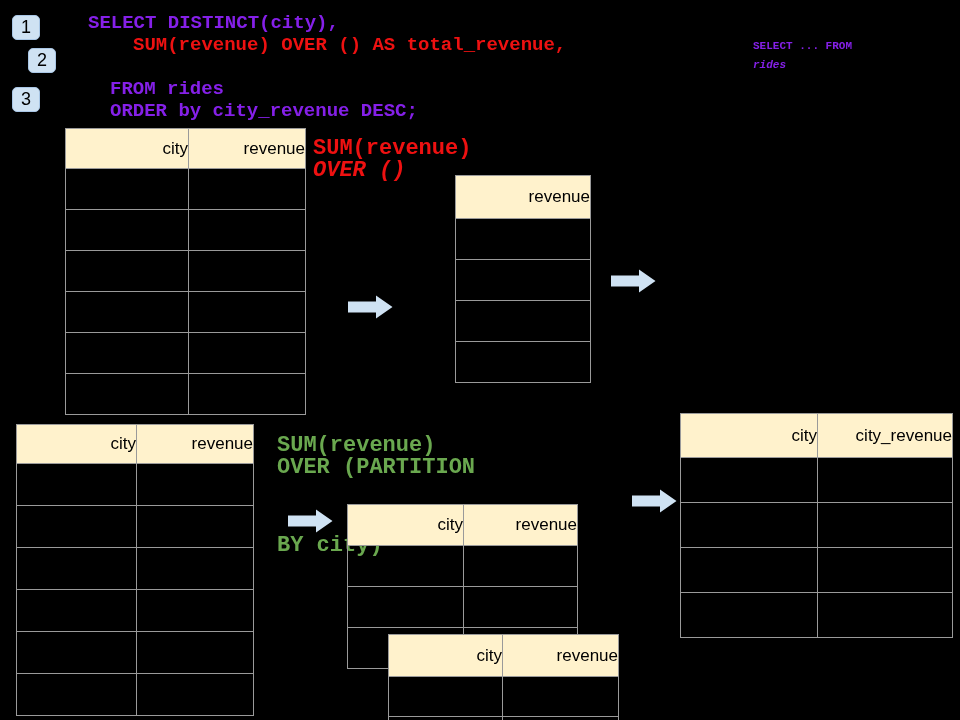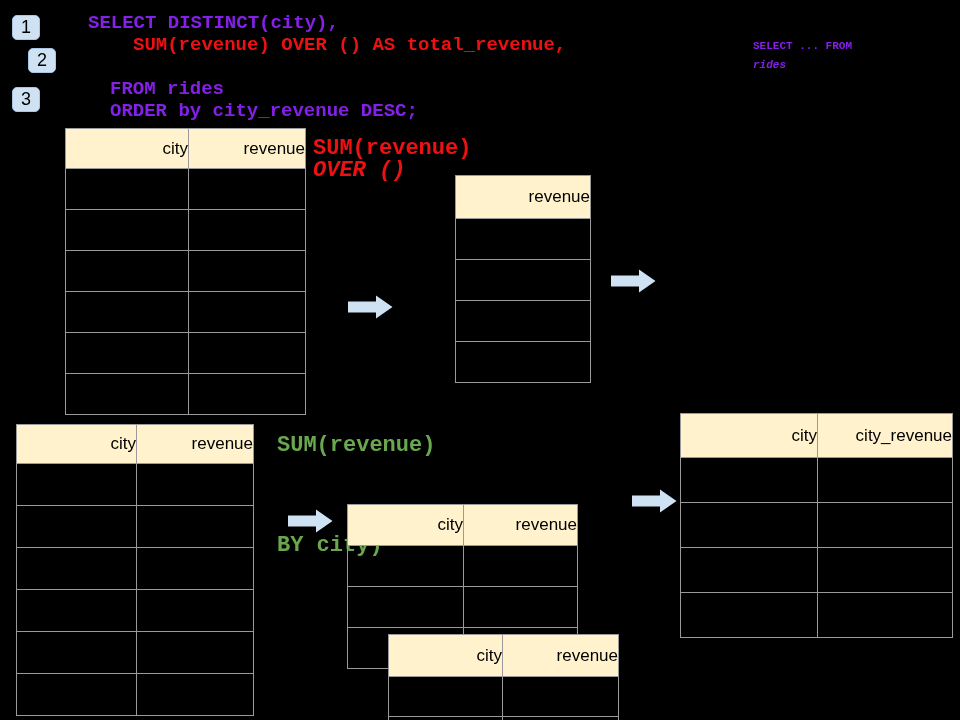--- a/index.html
+++ b/index.html
@@ -54,20 +54,21 @@
   <div class="mono sql-line c-purple" style="left:110px;top:78px;">FROM rides</div>
   <div class="mono sql-line c-purple" style="left:110px;top:100px;">ORDER by city_revenue DESC;</div>
 
   <div class="mono note-line c-purple" style="left:753px;top:37px;">SELECT ... FROM</div>
   <div class="mono note-line c-purple" style="left:753px;top:56px;font-style:italic;">rides</div>
 
   <div class="mono label-line c-red" style="left:313px;top:138px;">SUM(revenue)</div>
   <div class="mono label-line c-red" style="left:313px;top:160px;font-style:italic;">OVER ()</div>
 
   <div class="mono label-line c-green" style="left:277px;top:435px;">SUM(revenue)</div>
+  <div class="mono label-line c-green" style="left:277px;top:457px;">OVER (PARTITION</div>
   <div class="mono label-line c-green" style="left:277px;top:507px;margin-top:28px;">BY city)</div>
 
   <table class="dtable t-src-top">
     <colgroup>
         <col style="width:123px">
         <col style="width:117px">
       </colgroup>
     <thead>
         <tr>
       <th>city</th>

